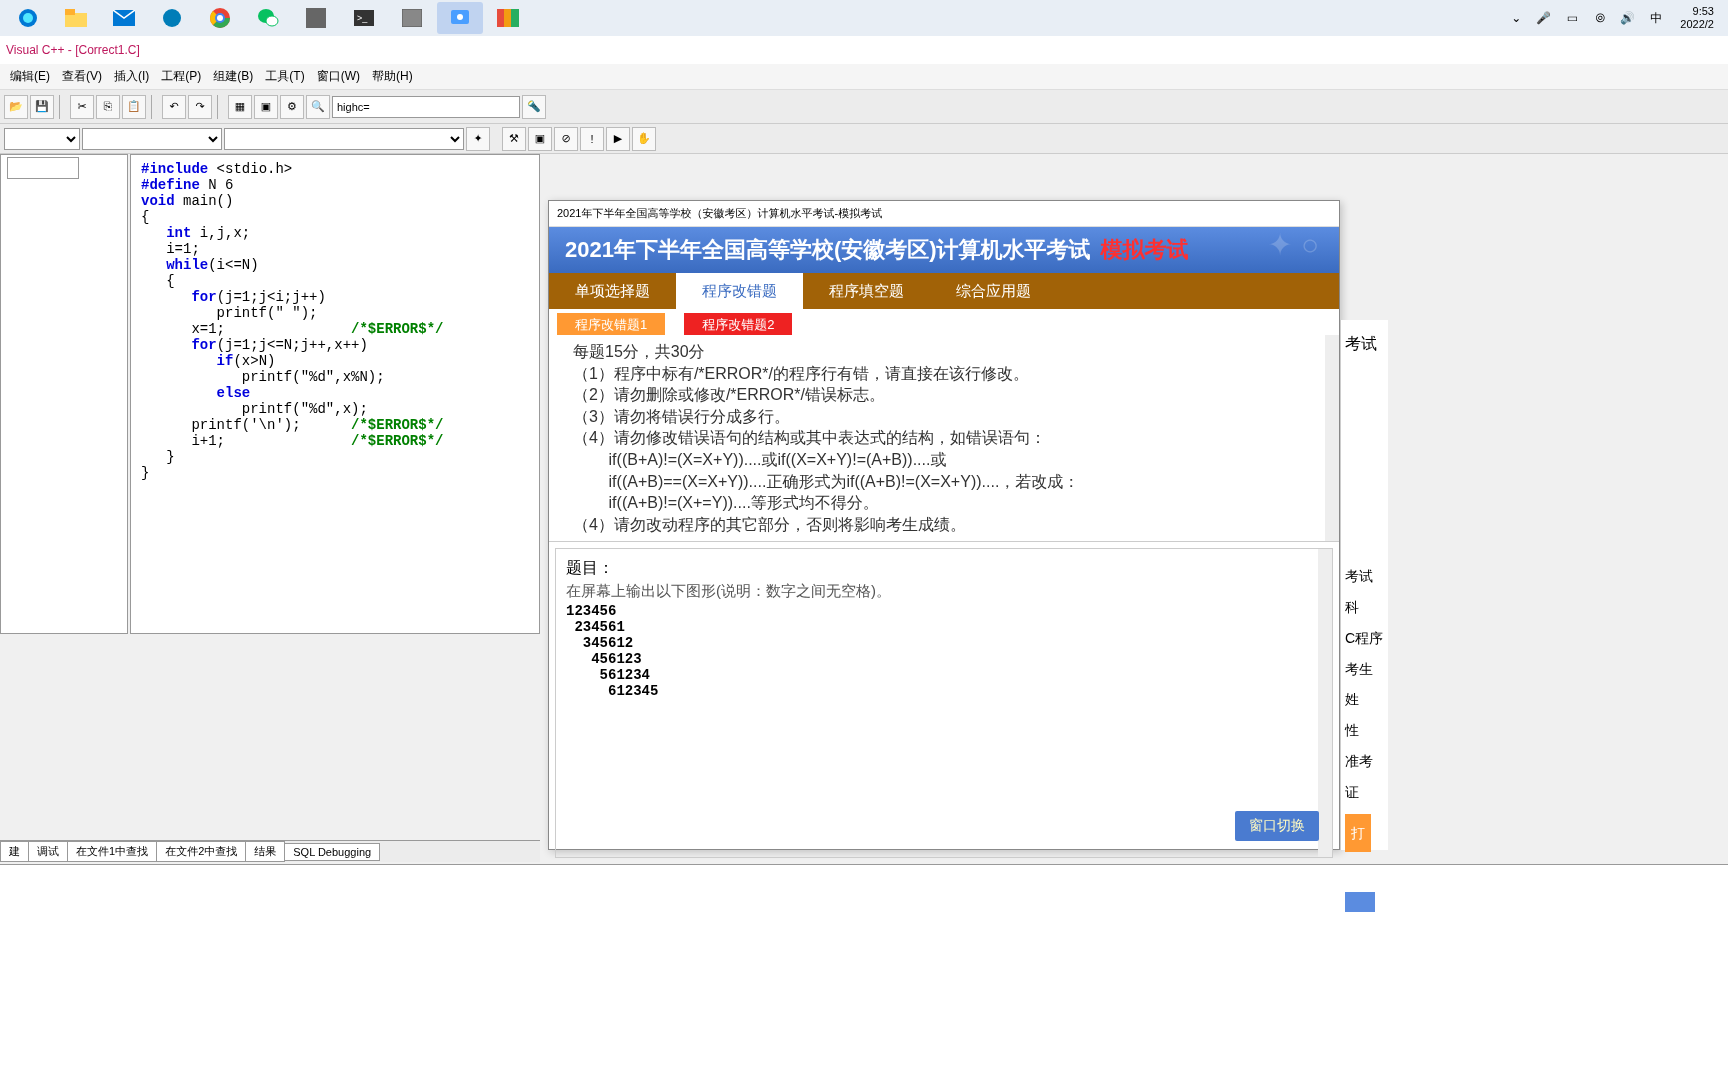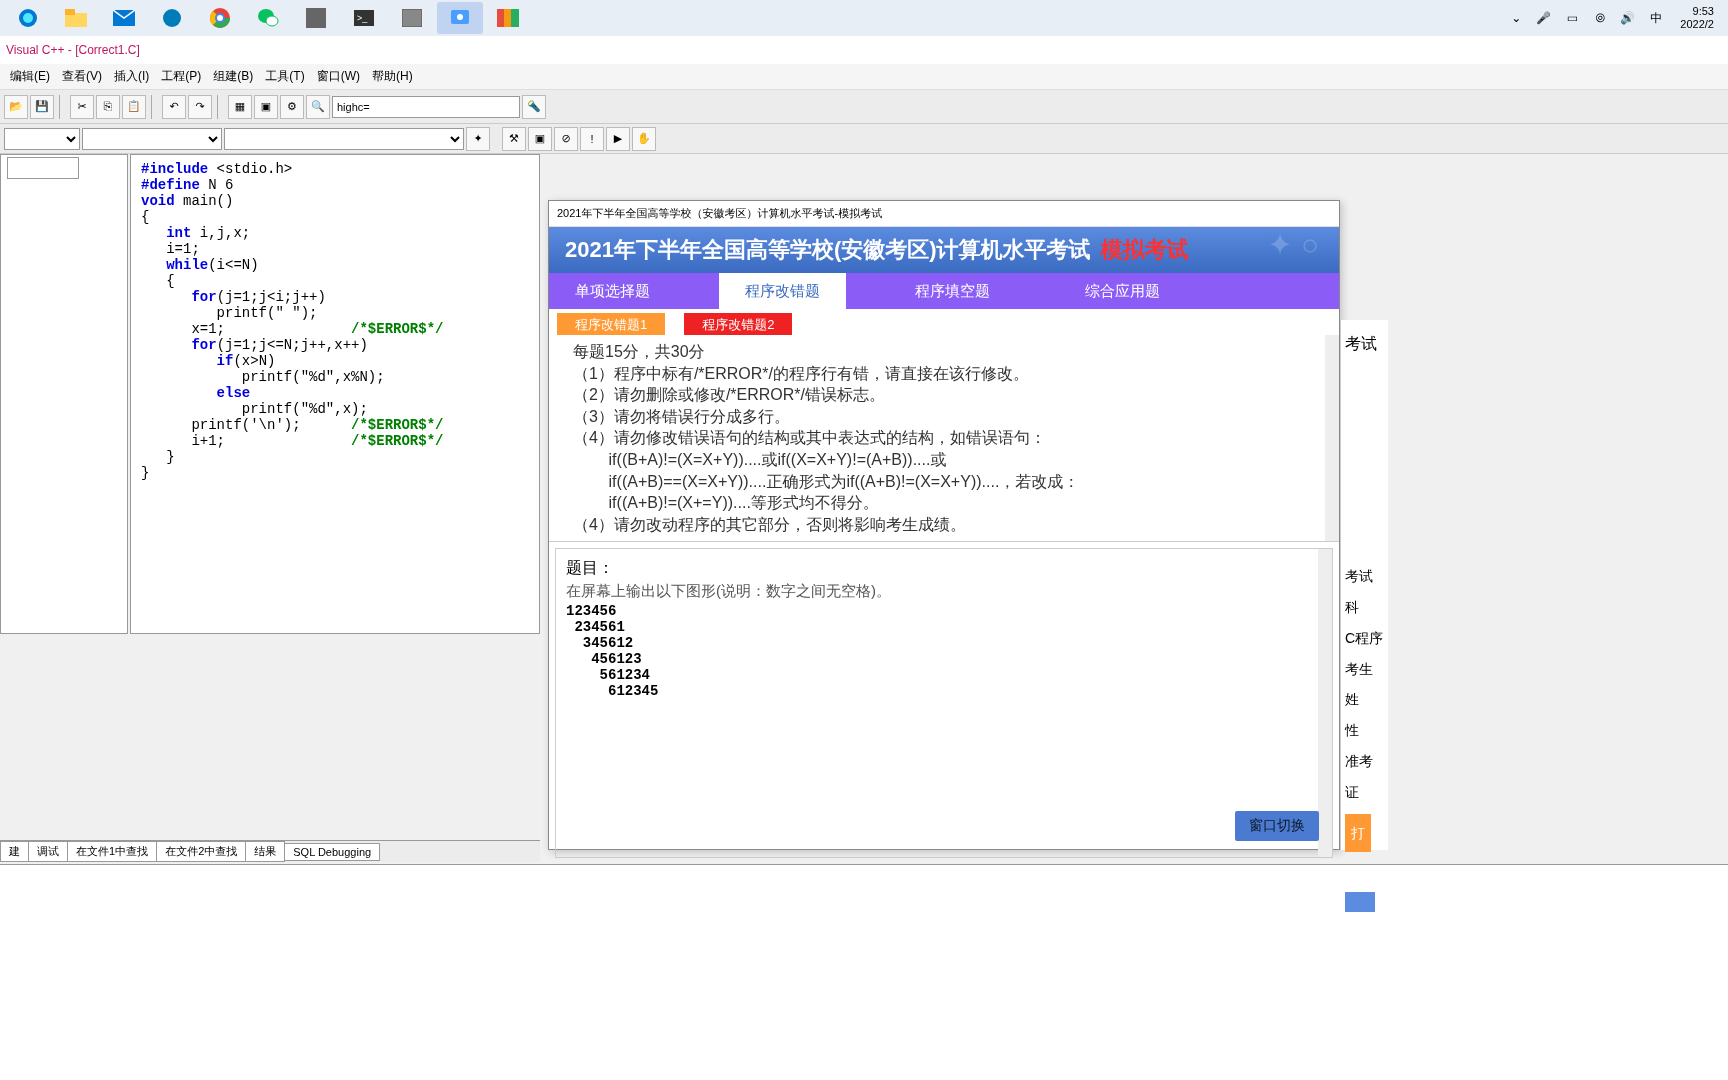--- a/index.html
+++ b/index.html
@@ -44,38 +44,38 @@
 .out-tab { padding: 2px 8px; border: 1px solid #999; background: #fff; margin-right: -1px; cursor: pointer; }
 
 
 .exam-win { position: absolute; top: 200px; left: 548px; width: 792px; height: 650px; background: #fff; border: 1px solid #888; box-shadow: 2px 2px 8px rgba(0,0,0,0.2); }
 .exam-title-bar { height: 26px; background: #fff; border-bottom: 1px solid #ddd; display: flex; align-items: center; padding: 0 8px; font-size: 11px; }
 .exam-header { height: 46px; background: #4a7bd0; display: flex; align-items: center; padding: 0 16px; position: relative; background: linear-gradient(to bottom, #5b8ce0, #3a6bc0); }
 .exam-header-title { color: #fff; font-size: 22px; font-weight: bold; }
 .exam-header-mock { color: #ff3030; font-size: 22px; font-weight: bold; margin-left: 10px; }
 .exam-deco { position: absolute; right: 20px; top: 0; font-size: 30px; color: rgba(255,255,255,0.2); }
 
-.exam-tabs { height: 36px; background: #8b5cf6; display: flex; align-items: stretch; gap: 43px; }
+.exam-tabs { height: 36px; background: #a16207; display: flex; align-items: stretch; }
 .exam-tab { padding: 0 26px; display: flex; align-items: center; color: #fff; font-size: 15px; cursor: pointer; }
 .exam-tab.active { background: #fff; color: #3a6bc0; }
 
 .sub-tabs { height: 26px; display: flex; align-items: stretch; padding: 4px 8px 0; gap: 19px; }
 .sub-tab { padding: 3px 18px; font-size: 13px; cursor: pointer; }
 .sub-tab.t1 { background: #ff9933; color: #fff; }
 .sub-tab.t2 { background: #ee2222; color: #fff; }
 
 .instructions { padding: 6px 24px; font-size: 16px; line-height: 1.35; color: #333; border-bottom: 1px solid #ccc; position: relative; }
 .instructions .scroll-ind { position: absolute; right: 0; top: 0; width: 14px; height: 100%; background: #eee; }
 
 .question-box { margin: 6px; border: 1px solid #ccc; padding: 8px 10px; font-size: 15px; line-height: 1.4; position: relative; height: 310px; }
 .question-title { font-size: 16px; }
 .question-pattern { font-family: "Courier New", monospace; font-size: 14px; line-height: 16px; white-space: pre; font-weight: bold; margin-top: 2px; }
 .question-box .scroll-ind { position: absolute; right: 0; top: 0; width: 14px; height: 100%; background: #eee; }
 
-.switch-btn { position: absolute; bottom: 8px; right: 20px; background: #4a7bd0; color: #0f172a; padding: 6px 14px; font-size: 14px; cursor: pointer; border-radius: 2px; }
+.switch-btn { position: absolute; bottom: 8px; right: 20px; background: #4a7bd0; color: #fef9c3; padding: 6px 14px; font-size: 14px; cursor: pointer; border-radius: 2px; }
 
 
 .exam-info { position: absolute; top: 320px; left: 1340px; width: 48px; height: 530px; background: #fff; border-left: 1px solid #ccc; padding: 6px 4px; font-size: 14px; line-height: 2.2; }
 .exam-info-top { font-size: 16px; }
 .orange-btn { background: #ff9933; color: #fff; padding: 4px 6px; display: inline-block; margin-top: 6px; }
 .blue-btn { background: #5b8ce0; color: #fff; padding: 8px 8px; display: inline-block; margin-top: 40px; width: 30px; height: 20px; }
 
 
 .bottom-blank { position: absolute; bottom: 0; left: 0; right: 0; height: 216px; background: #fff; border-top: 1px solid #999; }
 

